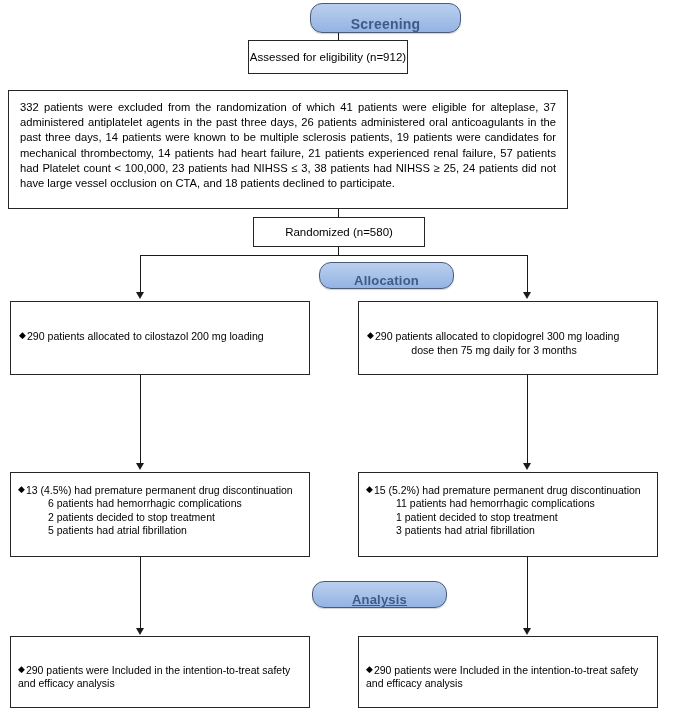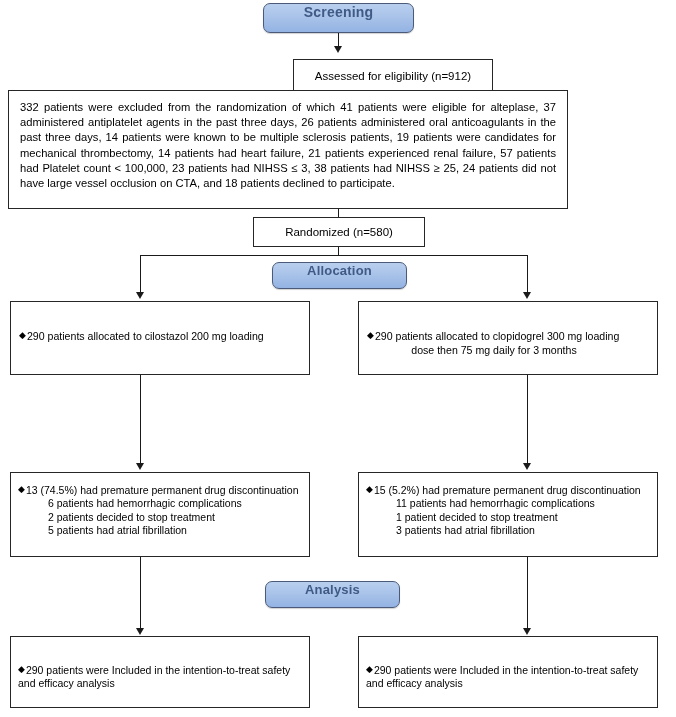--- a/index.html
+++ b/index.html
@@ -19,30 +19,31 @@
   #diagram {
     position: absolute;
     inset: 0;
   }
 
   
   .banner {
     position: absolute;
     box-sizing: border-box;
     border: 1.4px solid #4a5a78;
-    border-radius: 7px;
+    border-radius: 12px;
     background: linear-gradient(to bottom, #b9cfee 0%, #a9c3e9 45%, #94b3e3 100%);
     color: #3f5a85;
     font-weight: bold;
     letter-spacing: .2px;
     display: flex;
-    align-items: flex-start;
+    align-items: flex-end;
     justify-content: center;
     box-shadow: 0 1px 1px rgba(0,0,0,.18);
     z-index: 5;
+    margin-left: 47px;
   }
 
   
   .node {
     position: absolute;
     box-sizing: border-box;
     border: 1.3px solid #262626;
     background: #ffffff;
     z-index: 4;
   }
@@ -147,21 +148,21 @@
 
 <div id="diagram">
 
   <div class="banner" style="left:263px; top:3px; width:151px; height:30px; font-size:14px;">
     <span>Screening</span>
   </div>
 
   <div class="vline" style="left:338px; top:33px; height:16px;"></div>
   <div class="arrowhead" style="left:333.5px; top:46px;"></div>
 
-  <div class="node center" style="left:248px; top:59px; width:200px; height:34px;margin-left:45px;">
+  <div class="node center" style="left:248px; top:40px; width:160px; height:34px;">
     <span>Assessed for eligibility (n=912)</span>
   </div>
 
   <div class="node para" style="left:8px; top:90px; width:560px; height:119px;">
     <span class="txt">332 patients were excluded from the randomization of which 41 patients were eligible for alteplase, 37 administered antiplatelet agents in the past three days, 26 patients administered oral anticoagulants in the past three days, 14 patients were known to be multiple sclerosis patients, 19 patients were candidates for mechanical thrombectomy, 14 patients had heart failure, 21 patients experienced renal failure, 57 patients had Platelet count &lt; 100,000, 23 patients had NIHSS ≤ 3, 38 patients had NIHSS ≥ 25, 24 patients did not have large vessel occlusion on CTA, and 18 patients declined to participate.</span>
   </div>
 
   <div class="vline" style="left:338px; top:209px; height:10px;"></div>
 
   <div class="node center" style="left:253px; top:217px; width:172px; height:30px;">
@@ -196,21 +197,21 @@
 
   <div class="vline" style="left:140px; top:375px; height:92px;"></div>
   <div class="arrowhead" style="left:135.5px; top:463px;"></div>
 
   <div class="vline" style="left:527px; top:375px; height:92px;"></div>
   <div class="arrowhead" style="left:522.5px; top:463px;"></div>
 
 
   <div class="node" style="left:10px; top:472px; width:300px; height:85px;">
     <div class="fu-body">
-      <span class="fu-head"><span class="bullet">◆</span><span>13 (74.5%) had premature permanent drug discontinuation</span></span>
+      <span class="fu-head"><span class="bullet">◆</span><span>13 (4.5%) had premature permanent drug discontinuation</span></span>
       <span class="fu-sub">6 patients had hemorrhagic complications</span>
       <span class="fu-sub">2 patients decided to stop treatment</span>
       <span class="fu-sub">5 patients had atrial fibrillation</span>
     </div>
   </div>
 
   <div class="node" style="left:358px; top:472px; width:300px; height:85px;">
     <div class="fu-body">
       <span class="fu-head"><span class="bullet">◆</span><span>15 (5.2%) had premature permanent drug discontinuation</span></span>
       <span class="fu-sub">11 patients had hemorrhagic complications</span>
@@ -218,21 +219,21 @@
       <span class="fu-sub">3 patients had atrial fibrillation</span>
     </div>
   </div>
 
   <div class="vline" style="left:140px; top:557px; height:75px;"></div>
   <div class="arrowhead" style="left:135.5px; top:628px;"></div>
 
   <div class="vline" style="left:527px; top:557px; height:75px;"></div>
   <div class="arrowhead" style="left:522.5px; top:628px;"></div>
 
-  <div class="banner" style="left:265px; top:581px; width:135px; height:27px; font-size:13px;">
+  <div class="banner" style="left:265px; top:581px; width:135px; height:27px; font-size:13px;text-decoration:underline;">
     <span>Analysis</span>
   </div>
 
   <div class="node" style="left:10px; top:636px; width:300px; height:72px;">
     <div class="an-body">
       <span class="bullet">◆</span><span>290 patients were Included in the intention-to-treat safety and efficacy analysis</span>
     </div>
   </div>
 
   <div class="node" style="left:358px; top:636px; width:300px; height:72px;">

